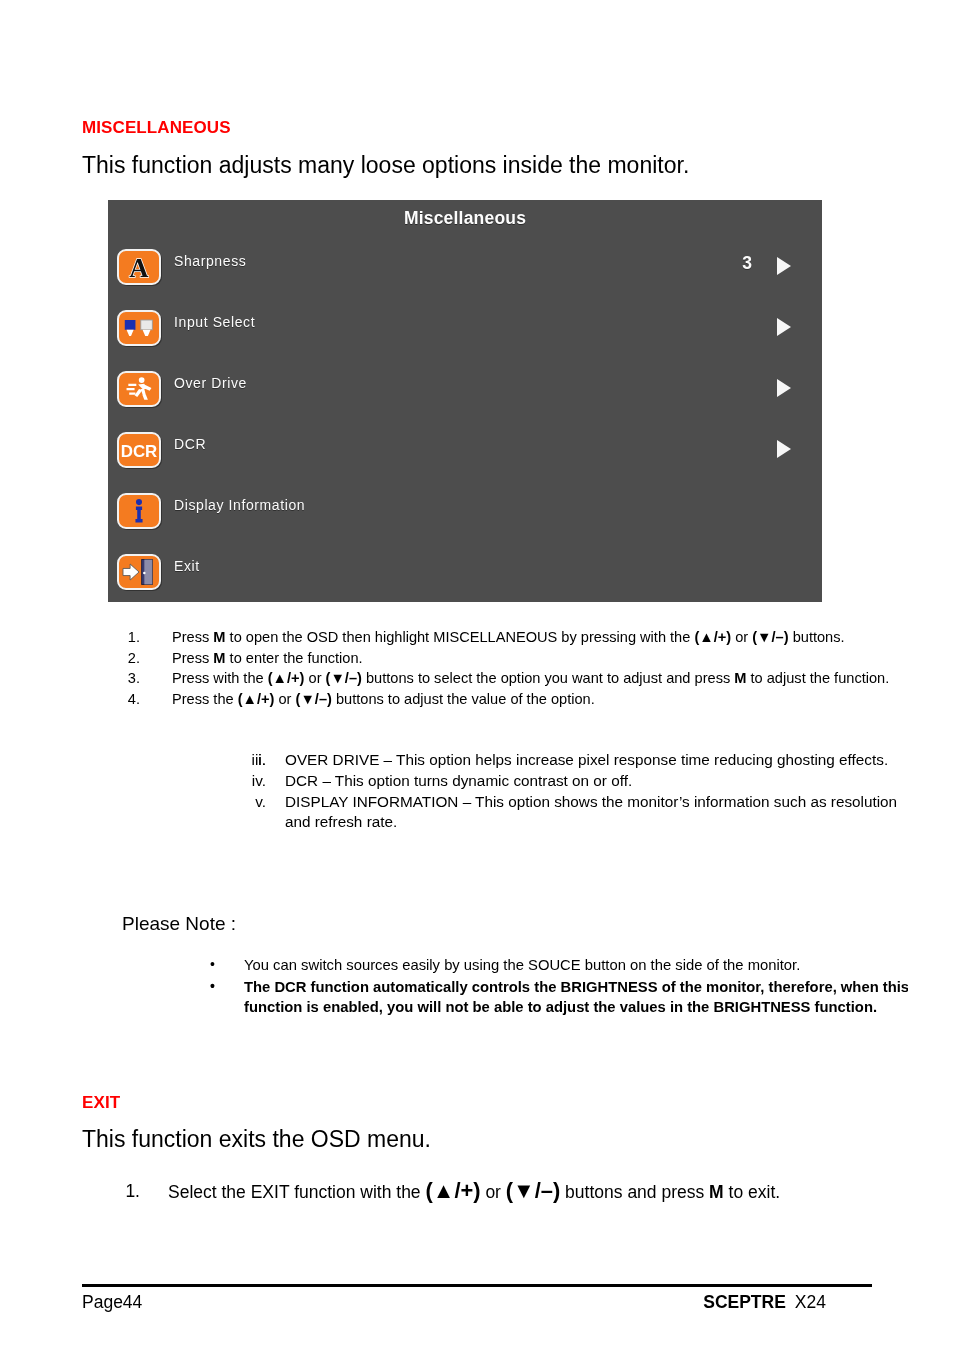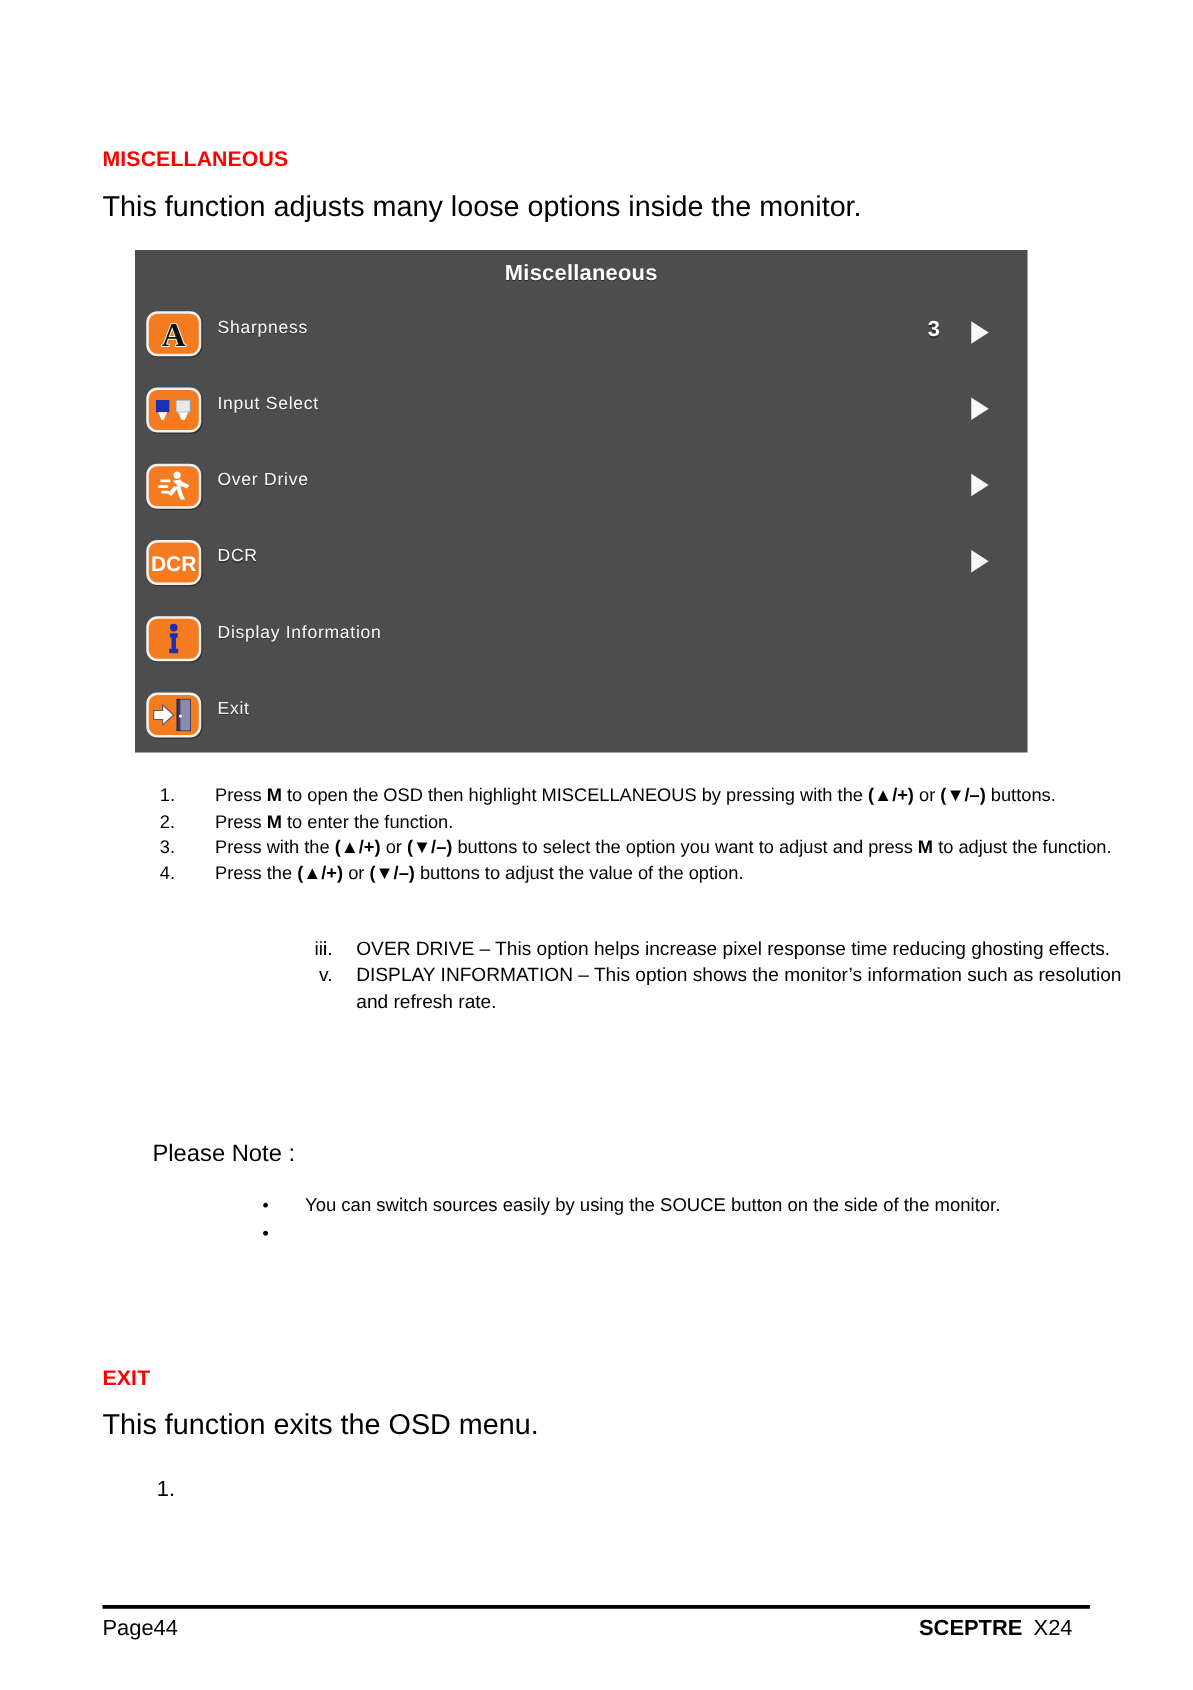--- a/index.html
+++ b/index.html
@@ -15,21 +15,20 @@
     color: #000000;
     -webkit-font-smoothing: antialiased;
   }
 
   .page {
     position: absolute;
     left: 0; top: 0;
     width: 908px;
     height: 1352px;
     overflow: hidden;
-    padding-left: 32px;
   }
 
   
   .section-heading {
     position: absolute;
     left: 82px;
     font-weight: bold;
     font-size: 17px;
     color: #ff0000;
     letter-spacing: 0.1px;
@@ -346,35 +345,36 @@
       </div>
       <div class="proc-item">
         <span class="proc-num">4.</span>
         <span class="proc-text"><span>Press the </span><span class="keys">(▲/+)</span><span> or </span><span class="keys">(▼/–)</span><span> buttons to adjust the value of the option.</span></span>
       </div>
     </div>
 
   <div class="roman" id="roman-list">
       <div class="roman-item"><span class="roman-num">i.</span></div>
       <div class="roman-item"><span class="roman-num">iii.</span><span>OVER DRIVE – This option helps increase pixel response time reducing ghosting effects.</span></div>
+      <div class="roman-item"><span class="roman-num">iv.</span><span>DCR – This option turns dynamic contrast on or off.</span></div>
       <div class="roman-item"><span class="roman-num">v.</span><span>DISPLAY INFORMATION – This option shows the monitor’s information such as resolution and refresh rate.</span></div>
     </div>
 
   <div class="note-label">Please Note :</div>
   <div class="notes" id="note-list">
       <div class="note-item"><span class="note-bullet">•</span><span>You can switch sources easily by using the SOUCE button on the side of the monitor.</span></div>
-      <div class="note-item strong"><span class="note-bullet">•</span></div>
+      <div class="note-item strong"><span class="note-bullet">•</span><span>The DCR function automatically controls the BRIGHTNESS of the monitor, therefore, when this function is enabled, you will not be able to adjust the values in the BRIGHTNESS function.</span></div>
     </div>
 
   <div class="section-heading" id="heading-exit">EXIT</div>
 
   <div class="intro" id="intro-exit">This function exits the OSD menu.</div>
 
   <div class="exit-steps" id="exit-list">
-      <div class="exit-step"><span class="exit-num">1.</span></div>
+      <div class="exit-step"><span class="exit-num">1.</span><span><span>Select the EXIT function with the </span><span class="keys-big">(▲/+)</span><span> or </span><span class="keys-big">(▼/–)</span><span> buttons and press </span><span class="b">M</span><span> to exit.</span></span></div>
     </div>
 
   <div class="footer-rule"></div>
   <div class="footer-left">Page44</div>
   <div class="footer-right">
     <span class="footer-brand">SCEPTRE</span><span class="footer-model">X24</span>
   </div>
 
 </div>
 

